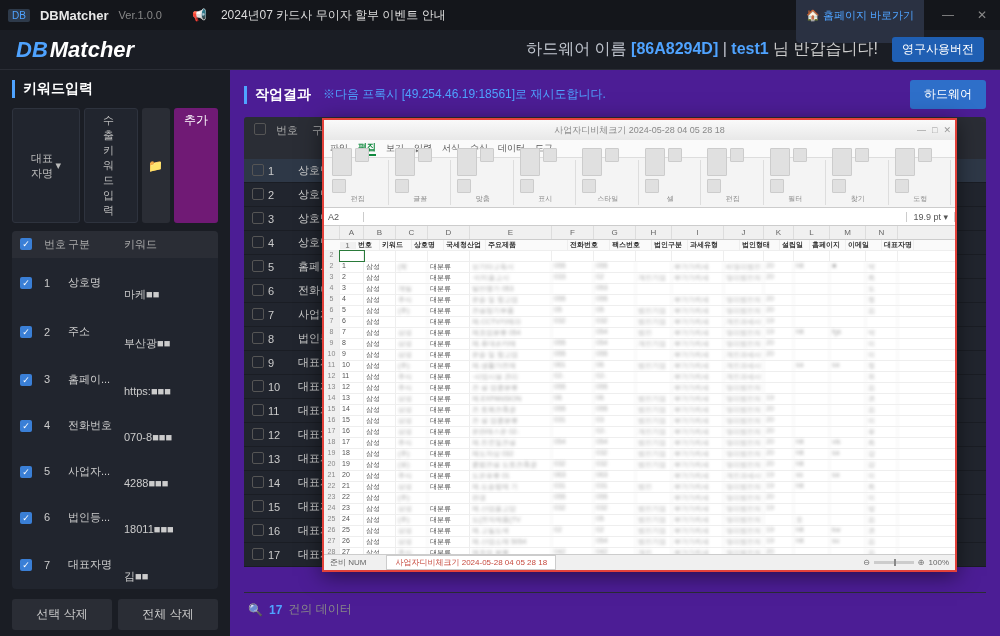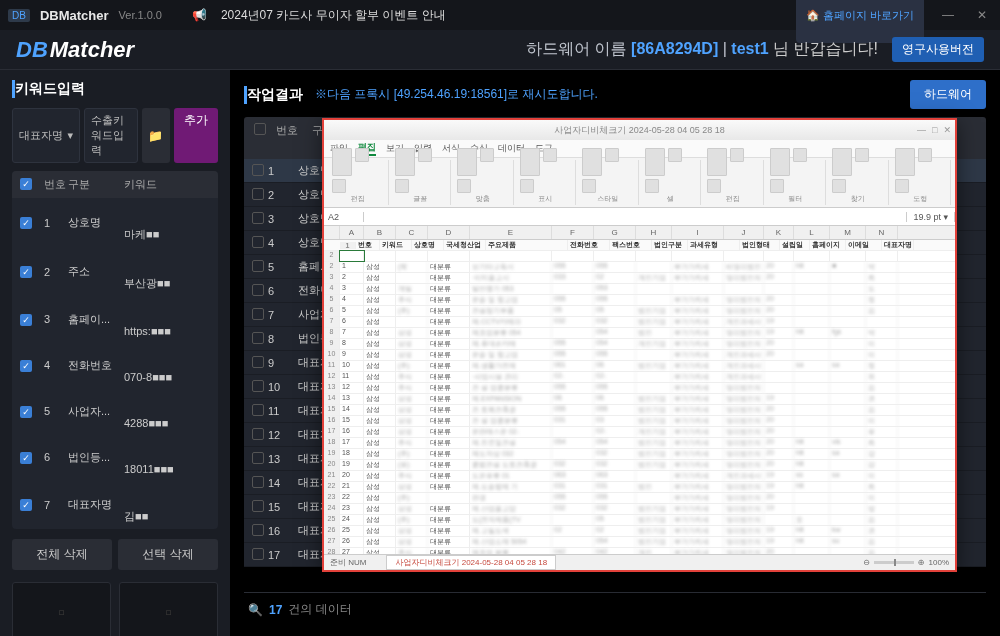--- a/index.html
+++ b/index.html
@@ -25,23 +25,23 @@
     .header-info .hwname-id { color: #4fa3ff; font-weight: bold; }
     .header-info .user { color: #4fa3ff; font-weight: bold; }
     .header-info .greet { color: #ccc; }
     .license-badge { background: #1f5fb3; color: #fff; padding: 4px 10px; border-radius: 3px; margin-left: 14px; font-size: 12px; }
     
     
     .main { display: flex; height: 566px; }
     
     
     .left-panel { width: 230px; background: #1a1d24; padding: 10px 12px; display: flex; flex-direction: column; }
-    .section-title { color: #fff; font-weight: bold; font-size: 14px; border-left: 3px solid #4fa3ff; margin-bottom: 10px; }
+    .section-title { color: #fff; font-weight: bold; font-size: 14px; border-left: 3px solid #4fa3ff; padding-left: 8px; margin-bottom: 10px; }
     .input-row { display: flex; gap: 4px; margin-bottom: 8px; }
-    .select-box { background: #21252e; border: 1px solid #2e333e; color: #bbb; padding: 4px 6px; border-radius: 3px; font-size: 11px; flex: 0 0 68px; display: flex; align-items: center; justify-content: space-between; cursor: pointer; }
+    .select-box { background: #21252e; border: 1px solid #2e333e; color: #bbb; padding: 4px 18px; border-radius: 3px; font-size: 11px; flex: 0 0 68px; display: flex; align-items: center; justify-content: space-between; cursor: pointer; }
     .select-box.wide { flex: 1; }
     .folder-btn { background: #2a2d35; width: 28px; display: flex; align-items: center; justify-content: center; border-radius: 3px; cursor: pointer; color: #888; }
     .add-btn { background: #701a75; color: #fff; padding: 4px 10px; border-radius: 3px; font-size: 12px; cursor: pointer; }
     
     .kw-table { background: #21252e; border-radius: 4px; overflow: hidden; flex: 0 0 auto; }
     .kw-header { display: flex; background: #2a2d35; padding: 6px 8px; font-size: 11px; color: #aaa; }
     .kw-header .col-chk { flex: 0 0 24px; }
     .kw-header .col-num { flex: 0 0 24px; }
     .kw-header .col-type { flex: 0 0 56px; }
     .kw-header .col-kw { flex: 1; }
@@ -52,21 +52,21 @@
     .kw-row .col-kw { flex: 1; overflow: hidden; text-overflow: ellipsis; white-space: nowrap; margin-top: 24px; }
     .checkbox { width: 12px; height: 12px; border-radius: 2px; background: #3a7fd6; display: inline-flex; align-items: center; justify-content: center; color: #fff; font-size: 9px; }
     
     .action-buttons { display: flex; gap: 6px; margin-top: 10px; }
     .action-btn { flex: 1; background: #2a2d35; color: #ccc; padding: 7px 0; text-align: center; border-radius: 3px; font-size: 12px; cursor: pointer; }
     
     .thumbs { display: flex; gap: 8px; margin-top: 12px; }
     .thumb { flex: 1; height: 60px; background: #14161b; border: 1px solid #2a2d35; border-radius: 3px; display: flex; align-items: center; justify-content: center; color: #333; font-size: 20px; }
     
     
-    .right-panel { flex: 1; background: #000000; padding: 10px 14px; display: flex; flex-direction: column; position: relative; }
+    .right-panel { flex: 1; background: #4c1d95; padding: 10px 14px; display: flex; flex-direction: column; position: relative; }
     .result-header { display: flex; align-items: center; gap: 12px; margin-bottom: 8px; }
     .proxy-info { color: #4fa3ff; font-size: 12px; }
     .options-btn { margin-left: auto; background: #2e6fc9; color: #fff; padding: 6px 14px; border-radius: 3px; font-size: 12px; cursor: pointer; }
     
     .result-table-header { display: flex; background: #2a2d35; border-radius: 3px 3px 0 0; padding: 6px 4px; font-size: 11px; color: #aaa; }
     .result-table-header > div { padding: 0 4px; text-align: center; }
     .rth-chk { flex: 0 0 24px; }
     .rth-num { flex: 0 0 30px; }
     .rth-type { flex: 0 0 42px; }
     .rth-kw { flex: 0 0 50px; }
@@ -218,22 +218,22 @@
           </div>
           <div class="kw-row">
             <div class="col-chk"><span class="checkbox">✓</span></div>
     <div class="col-num">7</div>
     <div class="col-type">대표자명</div>
     <div class="col-kw">김■■</div>
           </div>
         </div>
     </div>
     <div class="action-buttons">
+      <div class="action-btn">선택 삭제</div>
       <div class="action-btn">전체 삭제</div>
-      <div class="action-btn">선택 삭제</div>
     </div>
     <div class="thumbs">
       <div class="thumb">▫</div>
       <div class="thumb">▫</div>
     </div>
   </div>
 
   <div class="right-panel">
     <div class="result-header">
       <div class="section-title" style="margin-bottom:0">작업결과</div>

